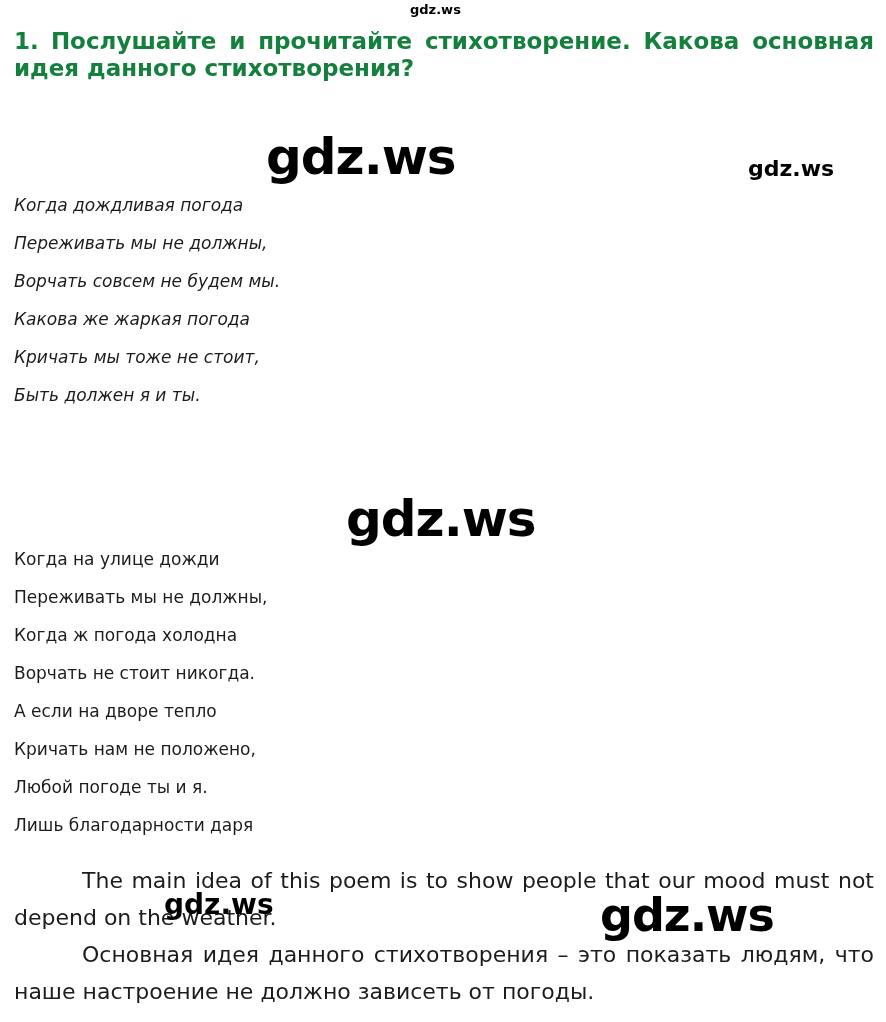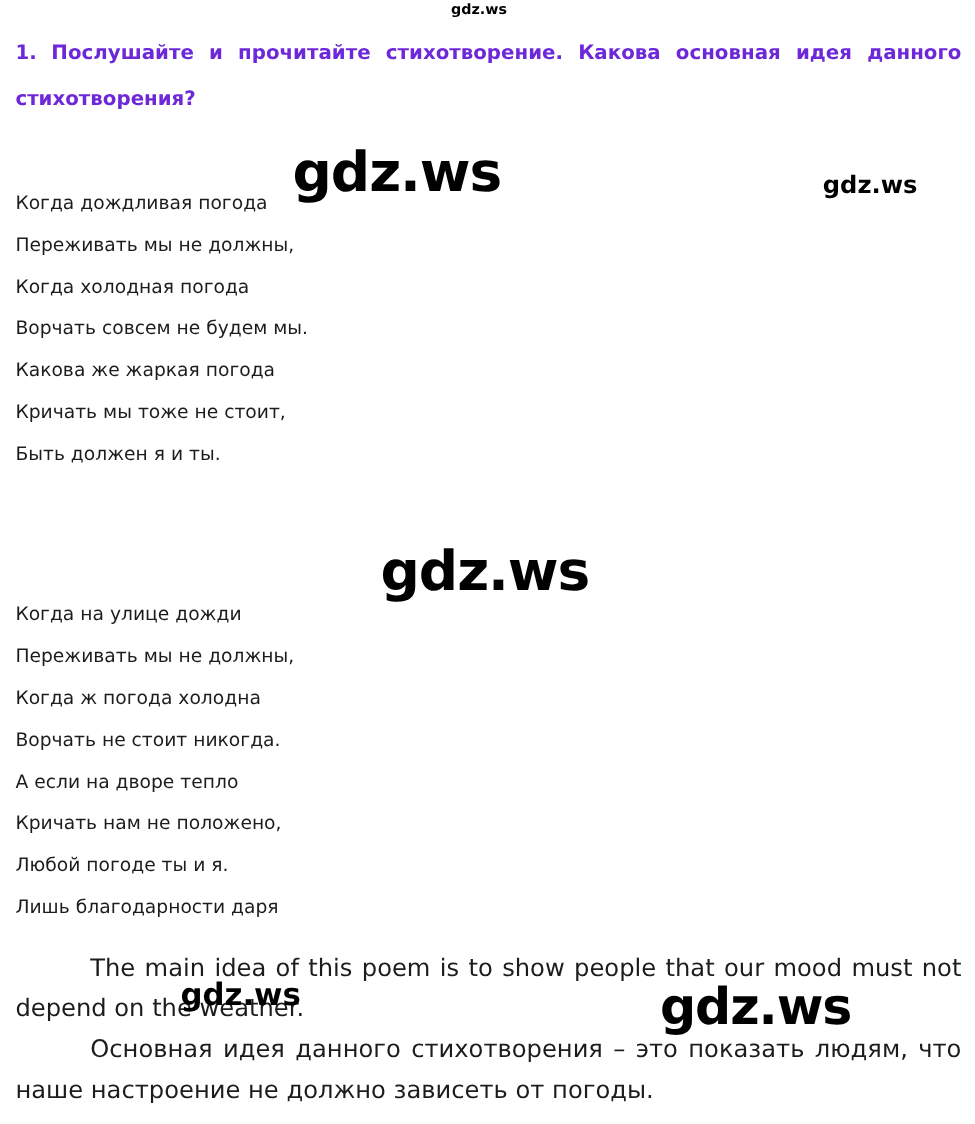--- a/index.html
+++ b/index.html
@@ -33,41 +33,41 @@
     color: #9aa4ae;
     letter-spacing: 0px;
   }
 
   
   .task {
     position: absolute;
     left: 14px;
     top: 28px;
     width: 860px;
-    font-size: 18px;
-    line-height: 41px;
-    color: #6d28d9;
+    font-size: 23px;
+    line-height: 27px;
+    color: #15803d;
     text-align: justify;
   }
   .task .num {
     font-weight: bold;
   }
   .task .q {
     font-weight: bold;
   }
 
   
   .poem {
     position: absolute;
     left: 14px;
     font-size: 17px;
     line-height: 38px;
     color: #1c1c1c;
   }
-  .poem-1 { top: 166px; }
+  .poem-1 { top: 186px; font-style: italic; }
   .poem-2 { top: 540px; }
   .poem div { white-space: pre; }
 
   
   .answer {
     position: absolute;
     left: 14px;
     top: 862px;
     width: 860px;
     font-size: 22px;
@@ -129,21 +129,20 @@
   <div class="wm wm-top">gdz.ws</div>
 
   <div class="task">
     <span class="num">1.</span>
     <span class="q">Послушайте и прочитайте стихотворение. Какова основная идея данного стихотворения?</span>
   </div>
 
   <div class="poem poem-1">
     <div>Когда дождливая погода</div>
     <div>Переживать мы не должны,</div>
-    <div>Когда холодная погода</div>
     <div>Ворчать совсем не будем мы.</div>
     <div>Какова же жаркая погода</div>
     <div>Кричать мы тоже не стоит,</div>
     <div>Быть должен я и ты.</div>
   </div>
 
   <div class="poem poem-2">
     <div>Когда на улице дожди</div>
     <div>Переживать мы не должны,</div>
     <div>Когда ж погода холодна</div>

